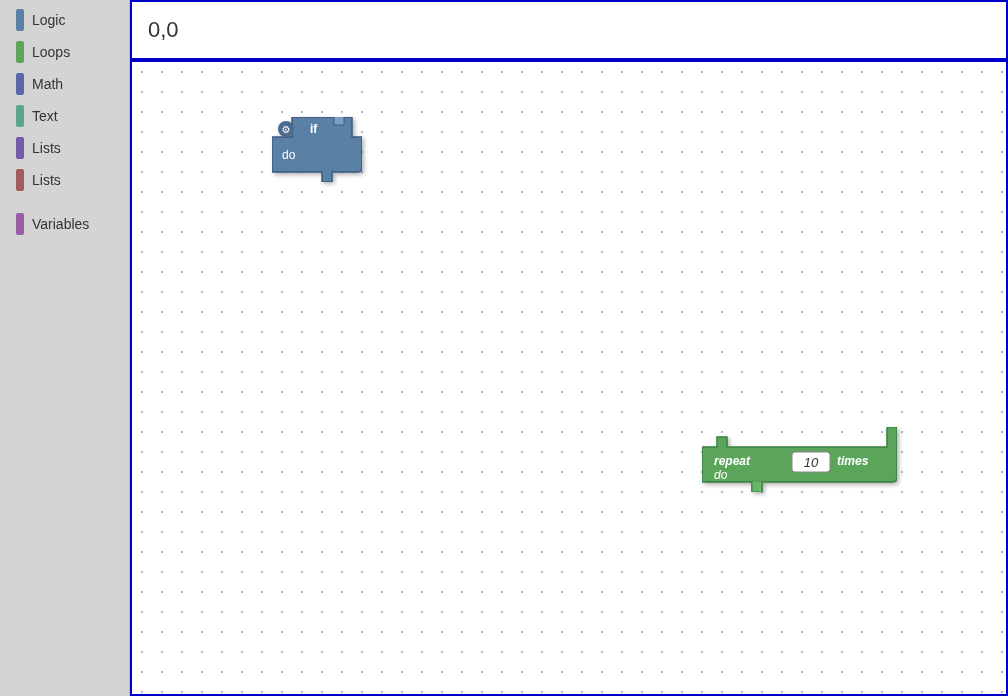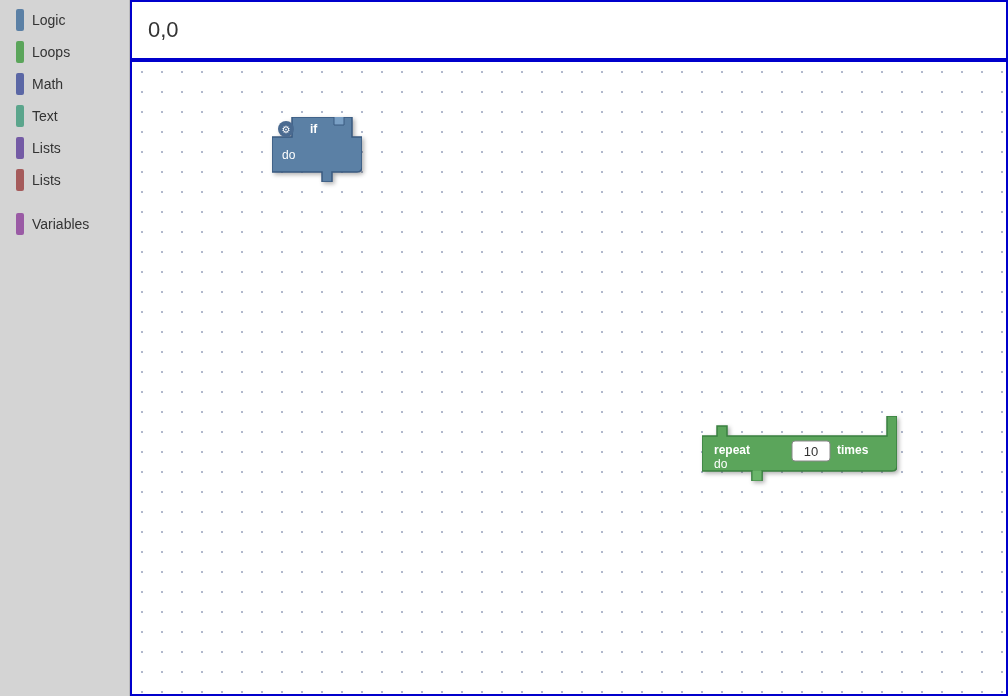--- a/index.html
+++ b/index.html
@@ -99,22 +99,23 @@
       top: 55px;
       left: 140px;
     }
 
     .if-block-svg {
       filter: drop-shadow(2px 2px 2px rgba(0,0,0,0.3));
     }
 
     
     .repeat-block {
-      top: 354px;
+      top: 365px;
       left: 570px;
+      font-style: italic;
     }
 
     .repeat-block-svg {
       filter: drop-shadow(2px 2px 2px rgba(0,0,0,0.3));
     }
   </style>
 </head>
 <body>
 
 <div class="app-container">

